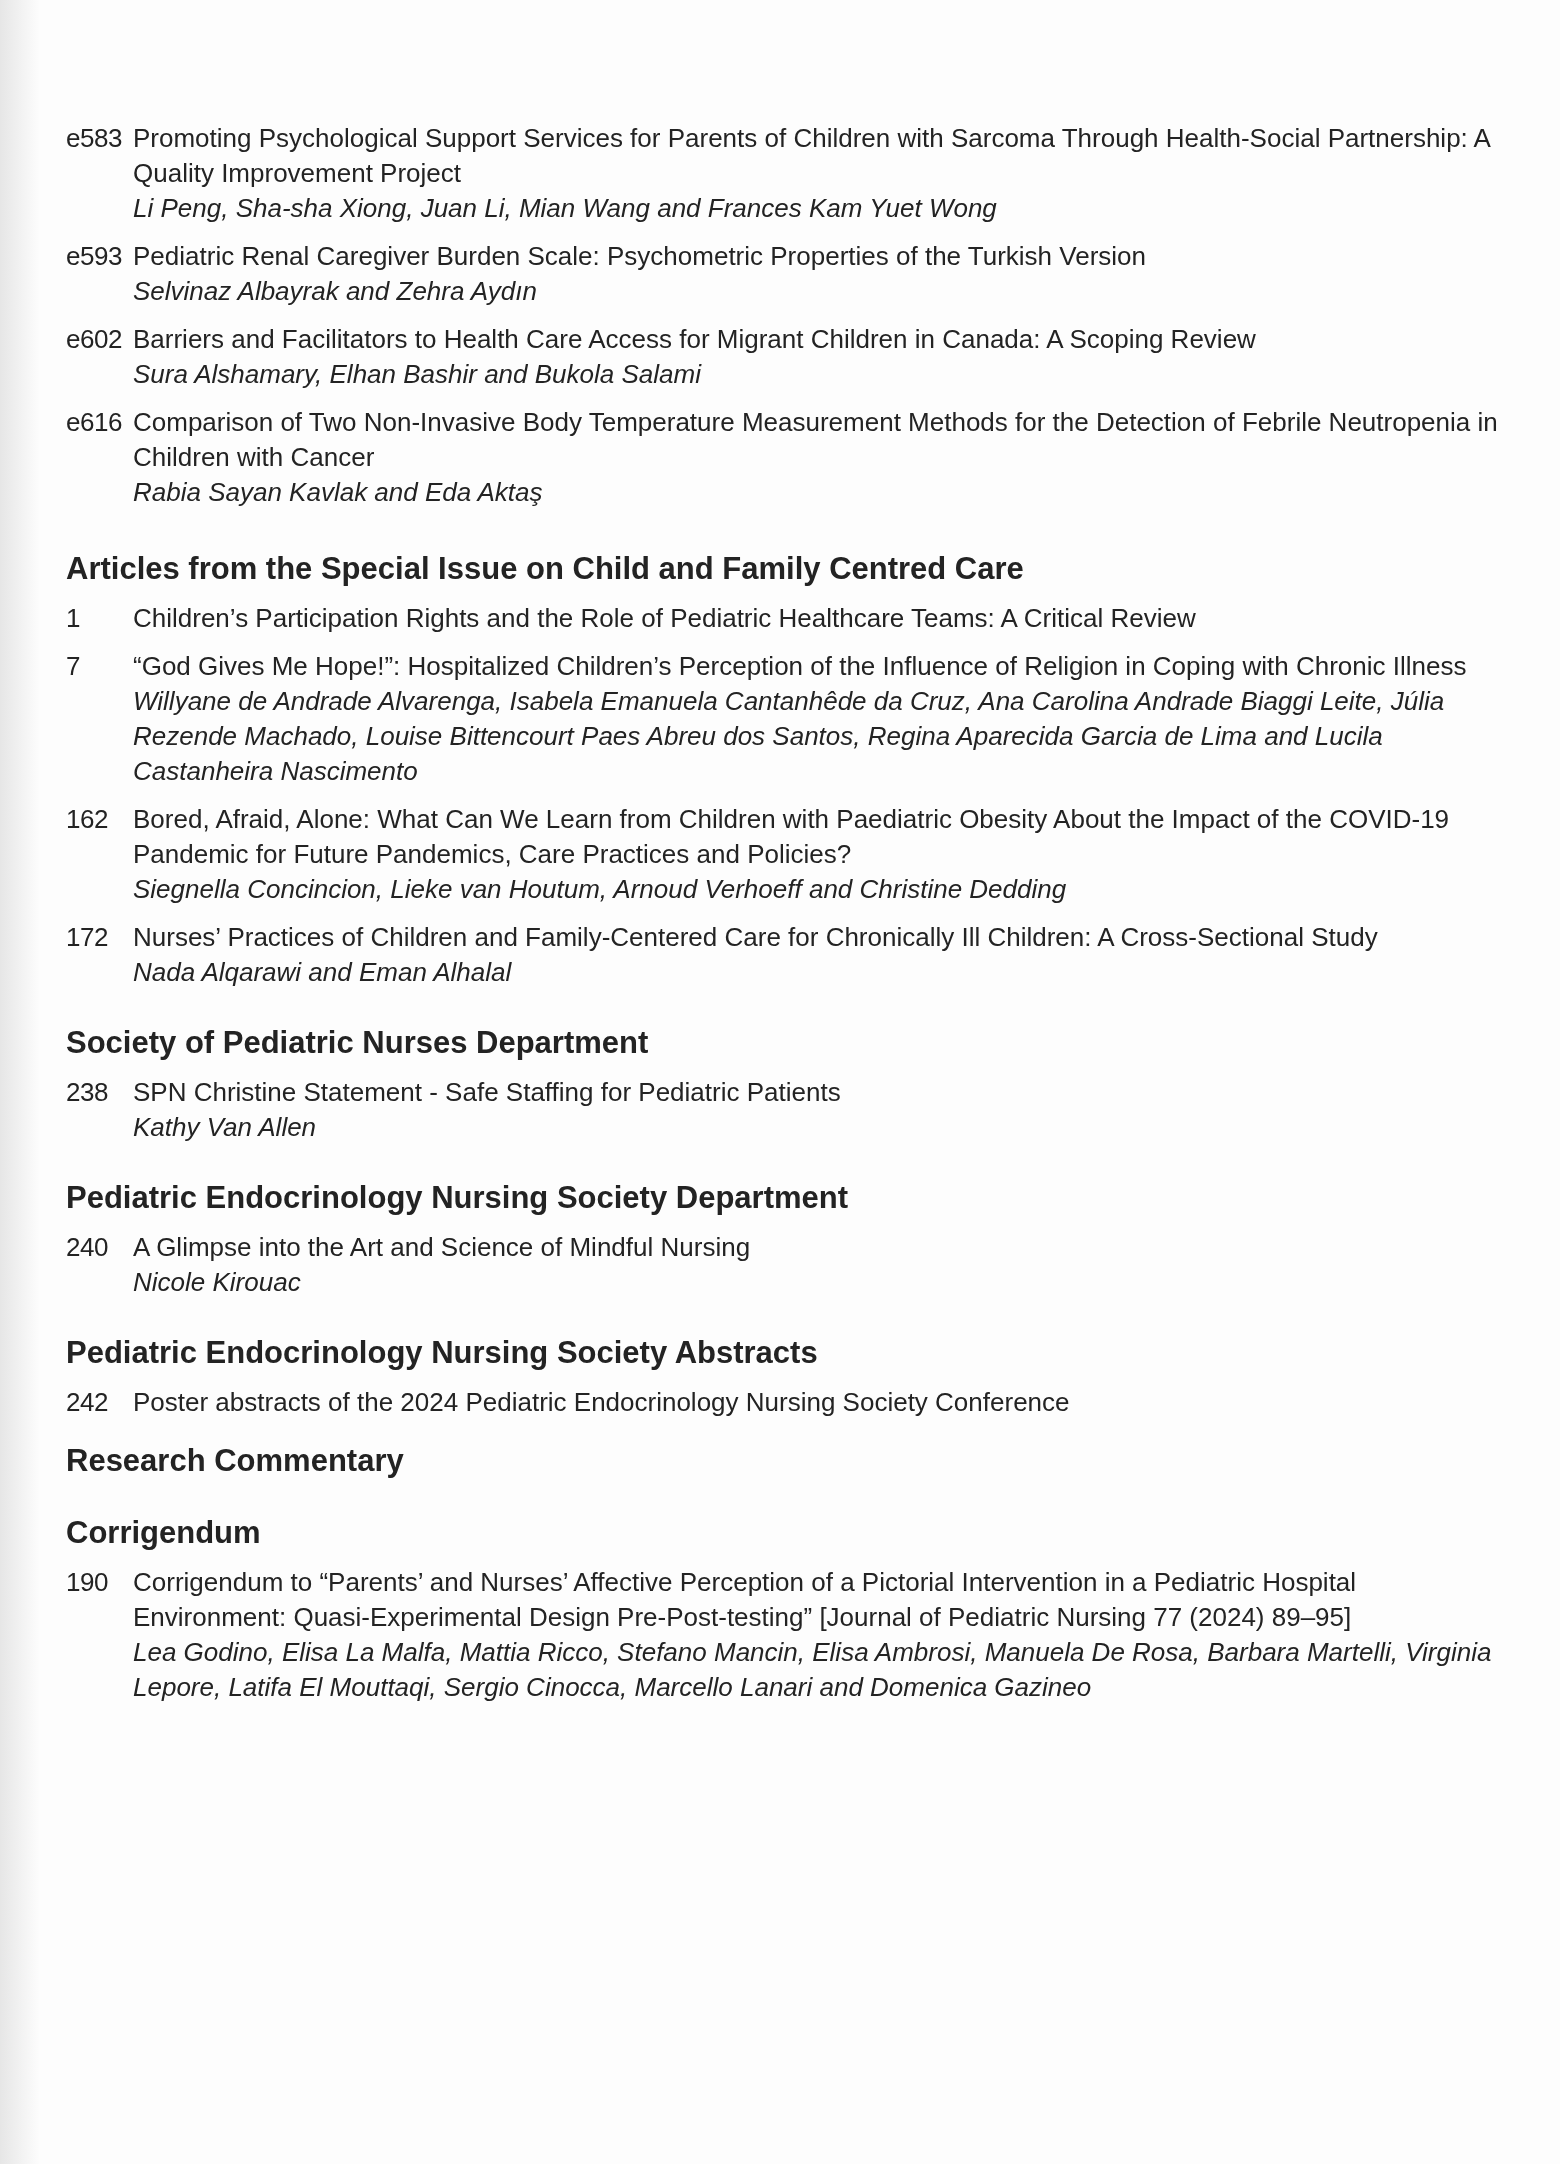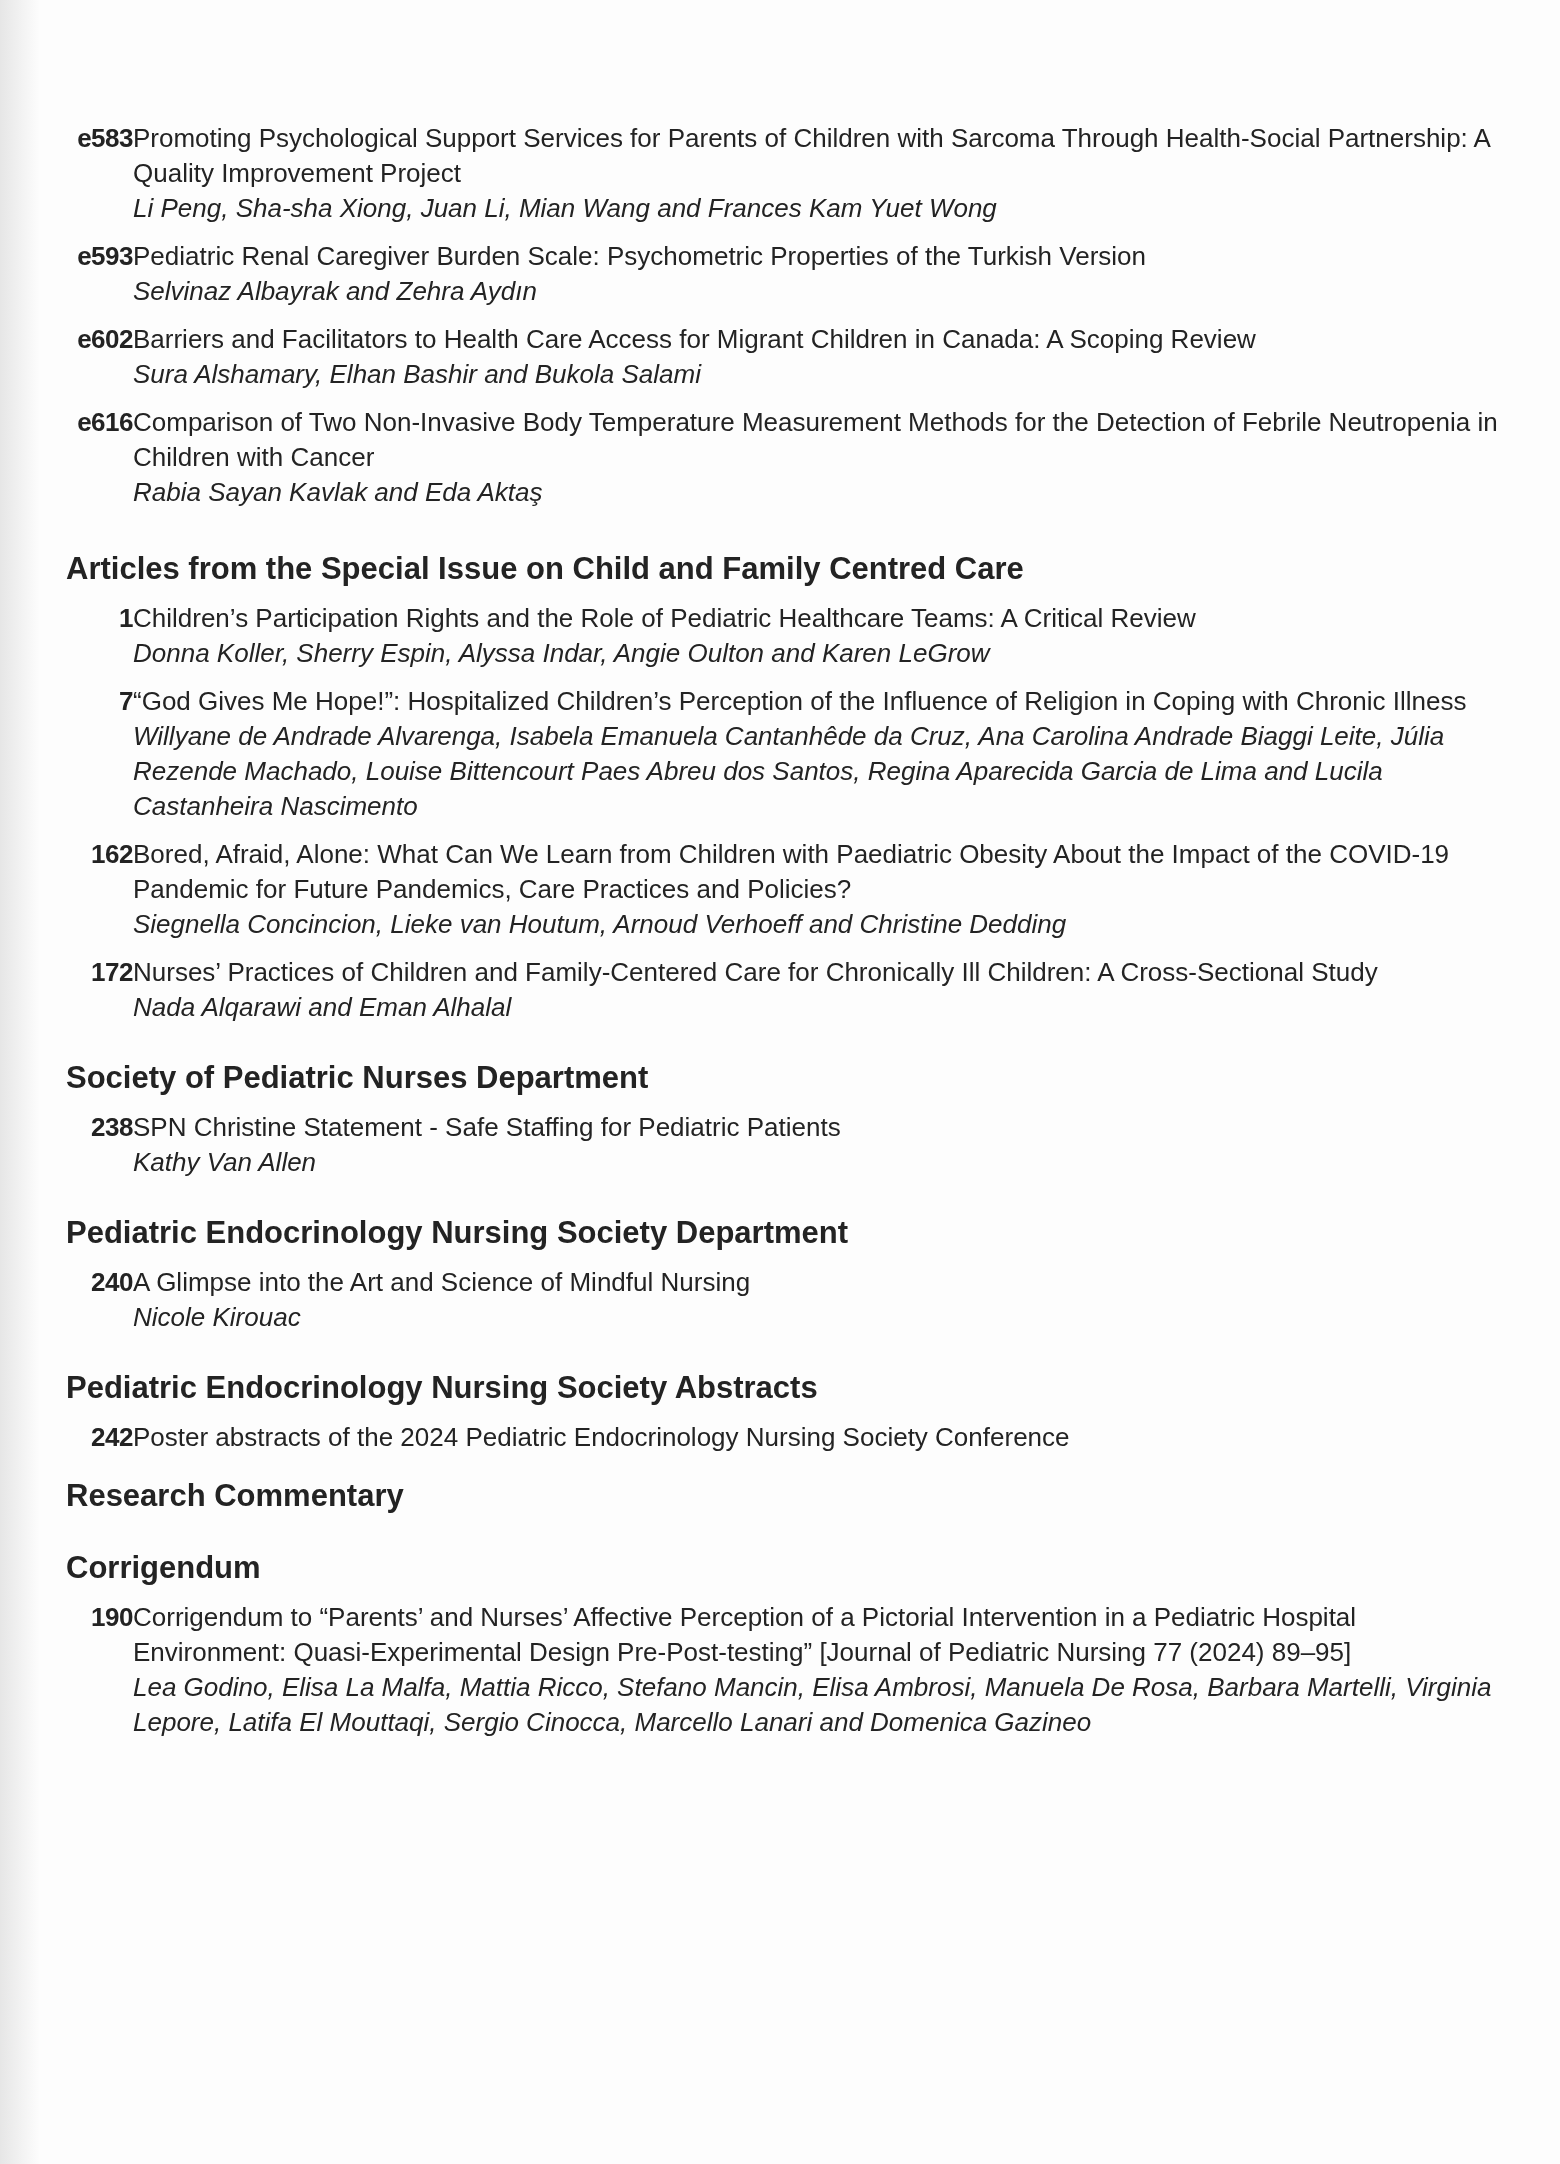--- a/index.html
+++ b/index.html
@@ -15,21 +15,21 @@
     background: linear-gradient(to right, #e6e6e6, rgba(253,253,253,0));
   }
   .content {
     position: absolute; left: 66px; top: 121px; width: 1450px;
   }
   .entry {
     display: flex; font-size: 26px; line-height: 35px;
     margin-bottom: 13px;
   }
   .entry .num {
-    flex: 0 0 67px; font-weight: bold; letter-spacing: -0.5px; text-align: right;
+    flex: 0 0 67px; font-weight: normal; letter-spacing: -0.5px;
   }
   .entry .body { flex: 1; }
   .entry .title { display: block; }
   .entry .authors { display: block; font-style: italic; }
   .section-heading {
     font-size: 31px; font-weight: bold; line-height: 40px;
     margin: 0 0 12px 0;
   }
   .gap-lg { height: 26px; }
   .gap-md { height: 20px; }
@@ -71,21 +71,20 @@
     </span>
   </div>
 
   <div class="gap-lg"></div>
 
   <div class="section-heading">Articles from the Special Issue on Child and Family Centred Care</div>
   <div class="entry">
     <span class="num">1</span>
     <span class="body">
       <span class="title">Children’s Participation Rights and the Role of Pediatric Healthcare Teams: A Critical Review</span>
-      <span class="authors">Donna Koller, Sherry Espin, Alyssa Indar, Angie Oulton and Karen LeGrow</span>
     </span>
   </div>
   <div class="entry">
     <span class="num">7</span>
     <span class="body">
       <span class="title">“God Gives Me Hope!”: Hospitalized Children’s Perception of the Influence of Religion in Coping with Chronic Illness</span>
       <span class="authors">Willyane de Andrade Alvarenga, Isabela Emanuela Cantanhêde da Cruz, Ana Carolina Andrade Biaggi Leite, Júlia Rezende Machado, Louise Bittencourt Paes Abreu dos Santos, Regina Aparecida Garcia de Lima and Lucila Castanheira Nascimento</span>
     </span>
   </div>
   <div class="entry">

